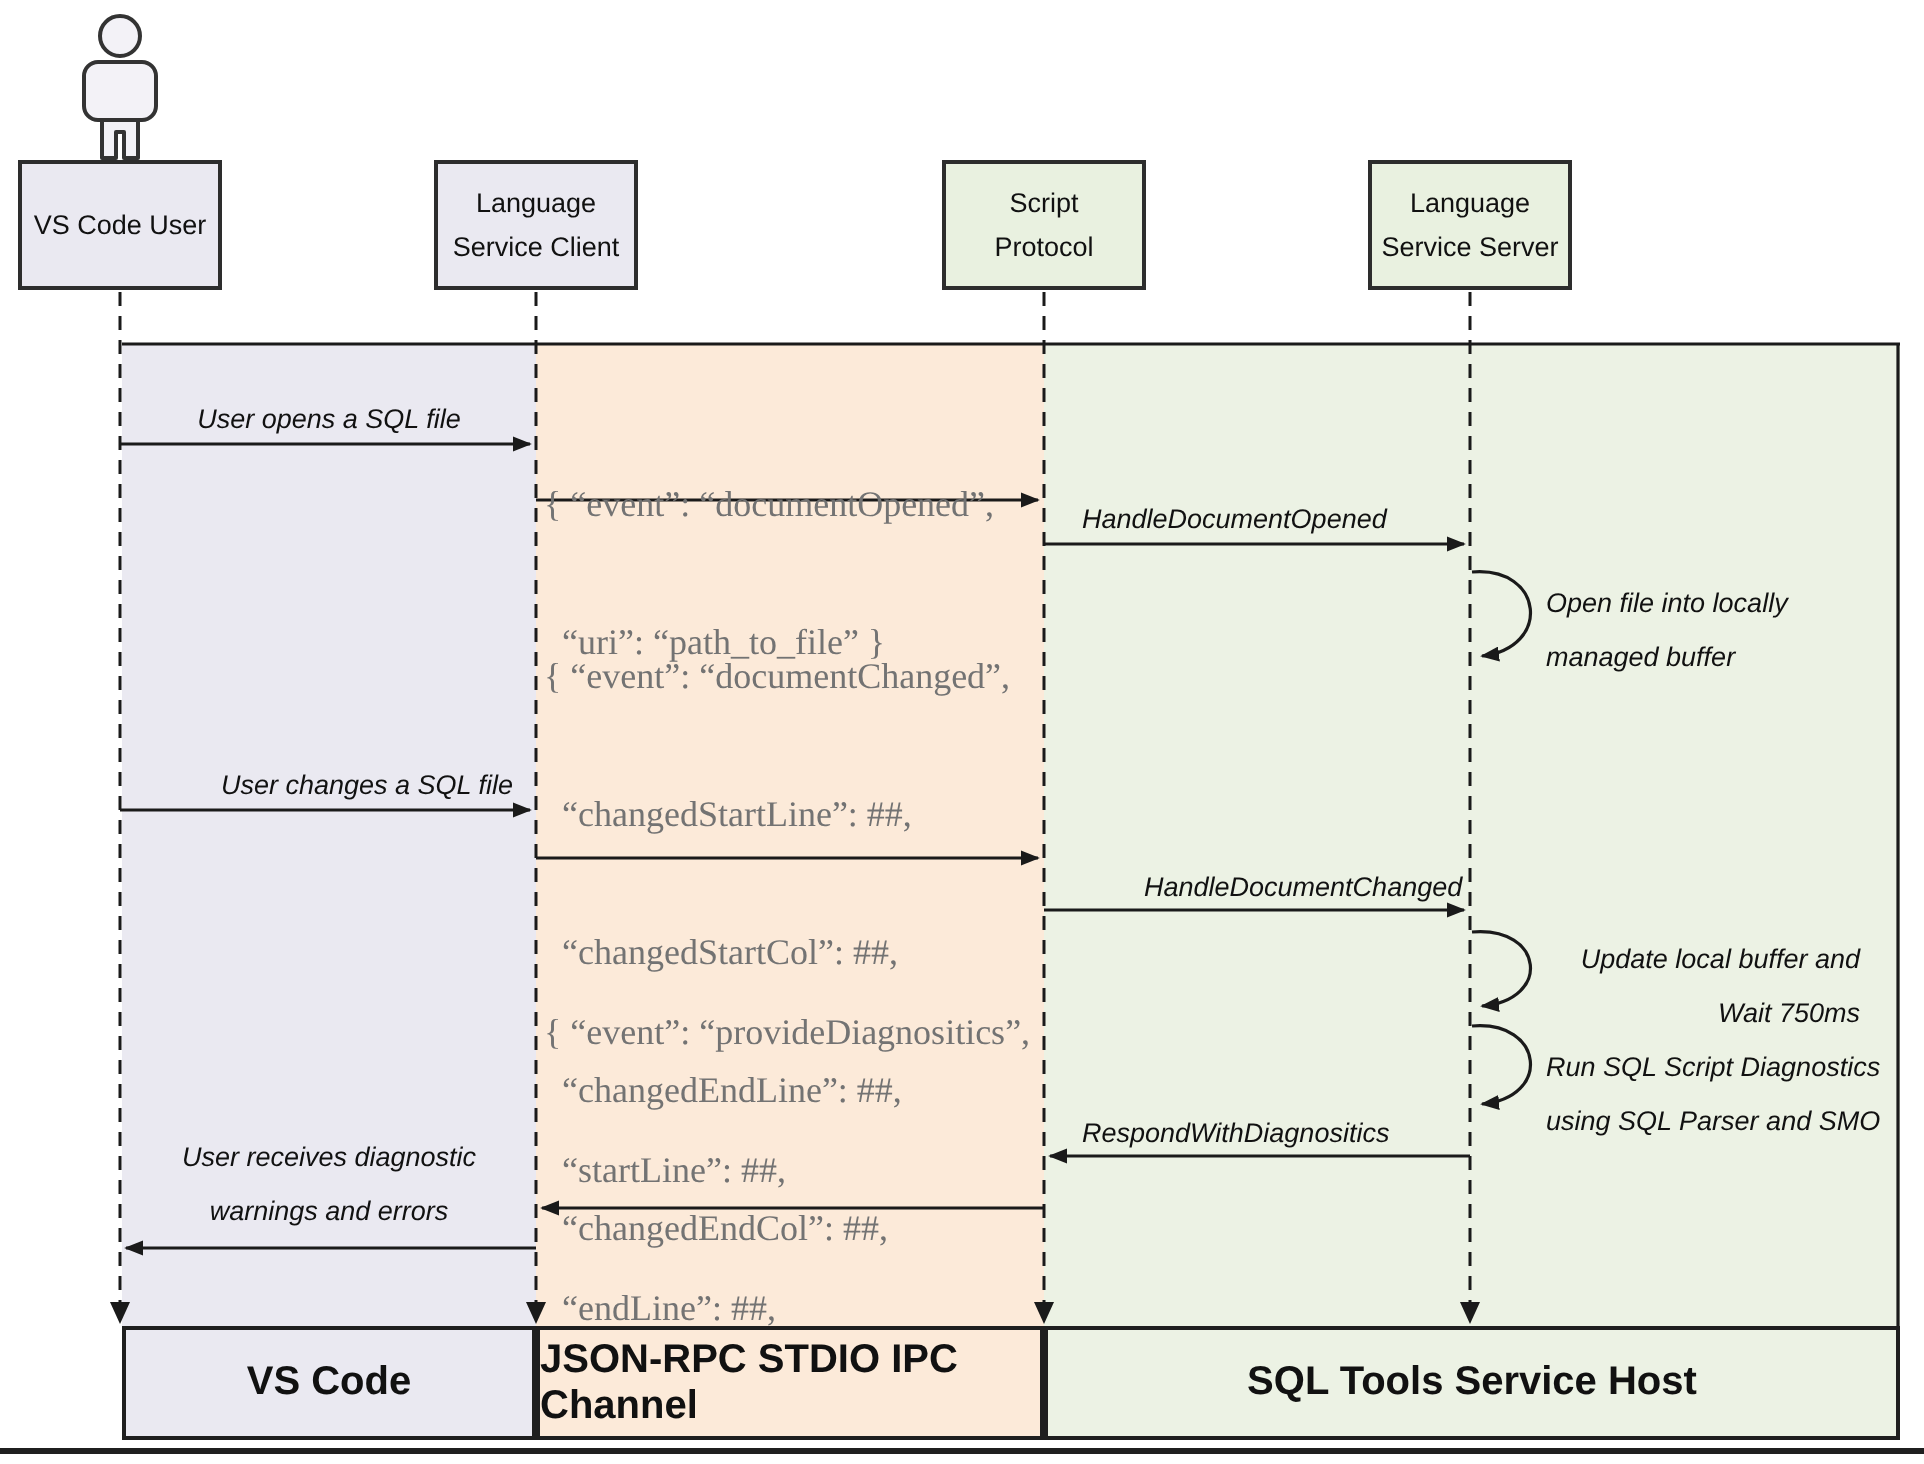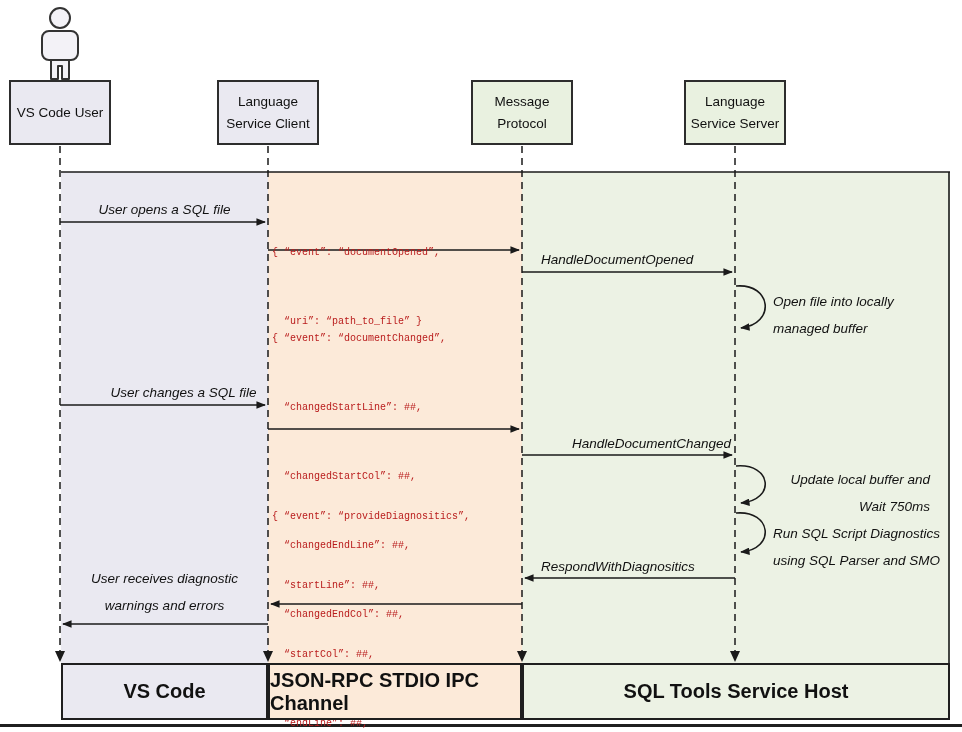--- a/index.html
+++ b/index.html
@@ -24,22 +24,22 @@
         font-size:20px;font-weight:bold;}
   .lbox-vscode{left:61px;width:203px;background:#eae9f1;}
   .lbox-ipc{left:268px;width:250px;background:#fcead9;}
   .lbox-host{left:522px;width:424px;background:#ecf2e4;}
 
   
   .mlabel{position:absolute;font-style:italic;font-size:13.5px;line-height:16px;white-space:nowrap;}
   .center-left{left:61px;width:207px;text-align:center;}
 
   
-  .code{position:absolute;left:272px;font-family:Liberation Mono, monospace;
-        font-size:10px;line-height:23px;white-space:pre;color:#b91c1c;}
+  .code{position:absolute;left:272px;font-family:Liberation Serif, serif;
+        font-size:18px;line-height:23px;white-space:pre;color:#737373;}
 
   
   .note{position:absolute;font-style:italic;font-size:13.5px;line-height:27px;white-space:nowrap;}
   .note.centered{text-align:right;width:160px;}
 
   svg.overlay{position:absolute;left:0;top:0;}
 </style>
 </head>
 <body>
 
@@ -93,21 +93,21 @@
   </svg>
 
   <div class="pbox" style="left:9px;">
     <span>VS Code User</span>
   </div>
   <div class="pbox" style="left:217px;">
     <span>Language</span>
     <span>Service Client</span>
   </div>
   <div class="pbox green" style="left:471px;">
-    <span>Message</span>
+    <span>Script</span>
     <span>Protocol</span>
   </div>
   <div class="pbox green" style="left:684px;">
     <span>Language</span>
     <span>Service Server</span>
   </div>
 
   <div class="mlabel center-left" style="top:202px;">User opens a SQL file</div>
   <div class="mlabel center-left" style="top:385px;padding-left:19px;">User changes a SQL file</div>
   <div class="mlabel center-left" style="top:598px;">warnings and errors</div>
@@ -125,21 +125,20 @@
     <div>{ “event”: “documentChanged”,</div>
     <div>  “changedStartLine”: ##,</div>
     <div>  “changedStartCol”: ##,</div>
     <div>  “changedEndLine”: ##,</div>
     <div>  “changedEndCol”: ##,</div>
     <div>  “changedText”: “changed txt” }</div>
   </div>
   <div class="code" style="top:459px;">
     <div>{ “event”: “provideDiagnositics”,</div>
     <div>  “startLine”: ##,</div>
-    <div>  “startCol”: ##,</div>
     <div>  “endLine”: ##,</div>
     
     
   </div>
 
   <div class="note" style="left:773px;top:288px;">
     <div>Open file into locally</div>
     <div>managed buffer</div>
   </div>
   <div class="note centered" style="left:770px;top:466px;">

